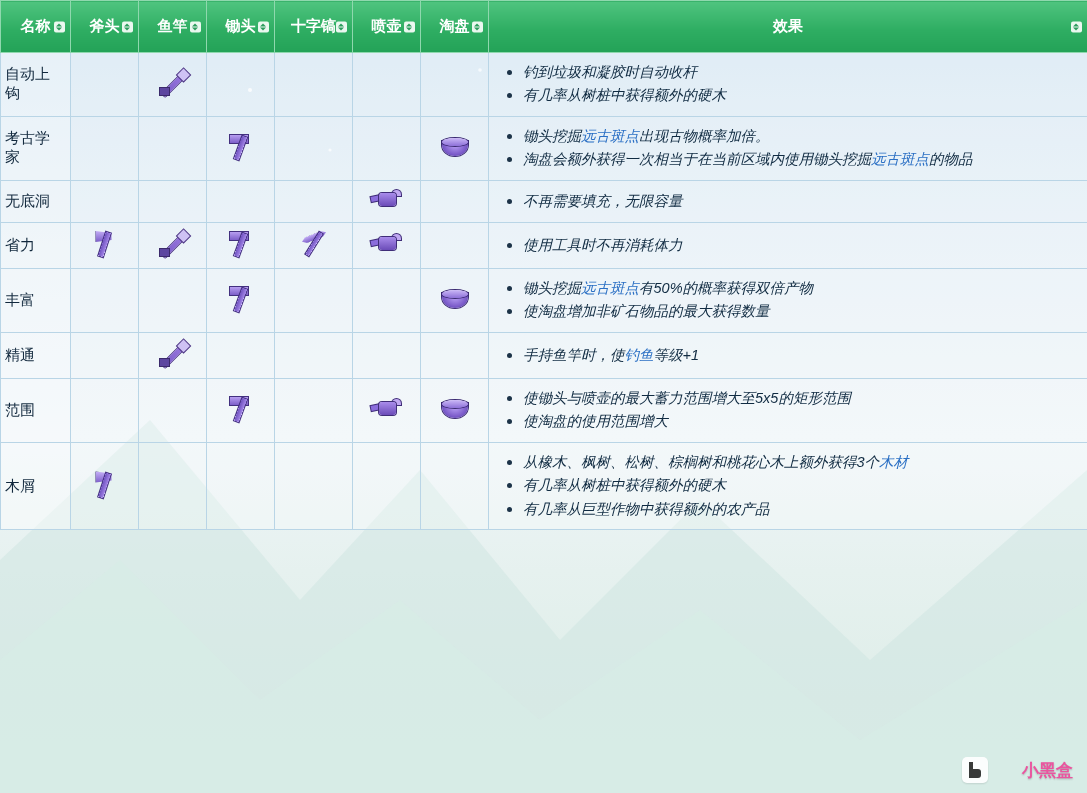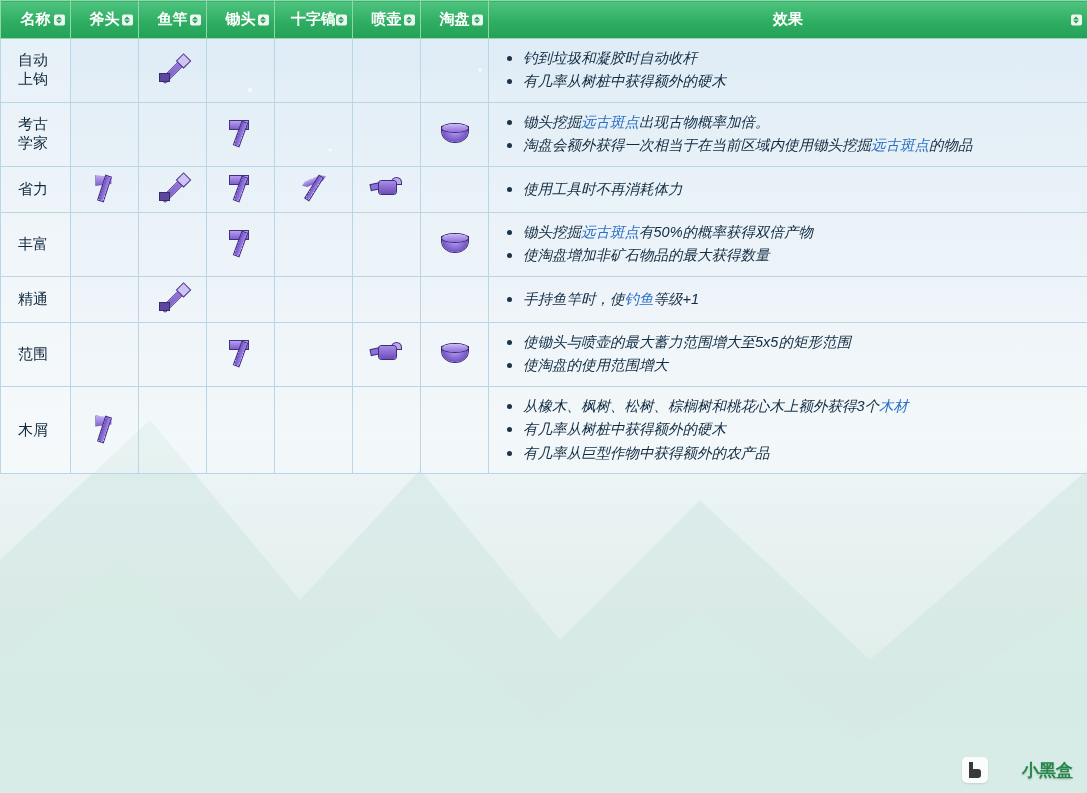--- a/index.html
+++ b/index.html
@@ -23,21 +23,21 @@
     z-index: 2;
   }
   thead th {
     background: linear-gradient(180deg, #4fc47f 0%, #2fae63 55%, #23a257 100%);
     color: #ffffff;
     font-size: 15px;
     font-weight: bold;
     height: 34px;
     border: 1px solid #8fd8ae;
     text-align: center;
-    padding: 9px 4px;
+    padding: 16px 4px;
     position: relative;
     white-space: nowrap;
   }
   thead th .sort-ico {
     position: absolute;
     right: 5px;
     top: 50%;
     transform: translateY(-50%);
     width: 11px; height: 11px;
     background: rgba(255,255,255,.9);
@@ -65,21 +65,21 @@
     background: rgba(255,255,255,0.30);
     vertical-align: middle;
     padding: 6px 8px;
     font-size: 14.5px;
     color: #13304a;
   }
   tbody td.name-cell {
     background: rgba(255,255,255,0.45);
     font-size: 15px;
     color: #11283d;
-    padding-left: 17px;
+    padding-left: 4px;
   }
   tbody td.tool-cell { text-align: center; padding: 4px; }
   tbody td.effect-cell { padding: 8px 10px 8px 14px; }
   ul.effects { margin: 0; padding: 0 0 0 16px; list-style: none; font-style: italic; }
   ul.effects li {
     position: relative;
     line-height: 1.62;
     font-size: 14.5px;
     color: #102b42;
     padding-left: 4px;
@@ -225,21 +225,21 @@
     position:absolute; left:7px; top:5px;
     width:4px; height:16px; background:#2b2b2b;
   }
   .watermark .wm-box::after {
     content:"";
     position:absolute; left:11px; top:12px;
     width:8px; height:9px; background:#2b2b2b;
     border-radius: 0 3px 3px 0;
   }
   .watermark .wm-text {
-    color: #15803d;
+    color: #ec4899;
     font-size: 17px;
     font-weight: bold;
     text-shadow: 0 1px 2px rgba(0,0,0,.25);
     margin-left: 27px;
   }
 </style>
 </head>
 <body>
 
 <div class="bg-art">
@@ -300,20 +300,34 @@
         <td class="tool-cell"></td>
         <td class="tool-cell"><span class="icon ic-pan"><i></i><u></u></span></td>
         <td class="effect-cell">
           <ul class="effects">
             <li><span>锄头挖掘</span><span class="lnk">远古斑点</span><span>出现古物概率加倍。</span></li>
             <li><span>淘盘会额外获得一次相当于在当前区域内使用锄头挖掘</span><span class="lnk">远古斑点</span><span>的物品</span></li>
           </ul>
         </td>
       </tr>
       <tr>
+        <td class="name-cell">无底洞</td>
+        <td class="tool-cell"></td>
+        <td class="tool-cell"></td>
+        <td class="tool-cell"></td>
+        <td class="tool-cell"></td>
+        <td class="tool-cell"><span class="icon ic-can"><b></b><u></u><i></i></span></td>
+        <td class="tool-cell"></td>
+        <td class="effect-cell">
+          <ul class="effects">
+            <li><span>不再需要填充，无限容量</span></li>
+          </ul>
+        </td>
+      </tr>
+      <tr>
         <td class="name-cell">省力</td>
         <td class="tool-cell"><span class="icon ic-axe"><u></u><i></i></span></td>
         <td class="tool-cell"><span class="icon ic-rod"><i></i><u></u></span></td>
         <td class="tool-cell"><span class="icon ic-hoe"><u></u><i></i></span></td>
         <td class="tool-cell"><span class="icon ic-pick"><u></u><i></i></span></td>
         <td class="tool-cell"><span class="icon ic-can"><b></b><u></u><i></i></span></td>
         <td class="tool-cell"></td>
         <td class="effect-cell">
           <ul class="effects">
             <li><span>使用工具时不再消耗体力</span></li>

